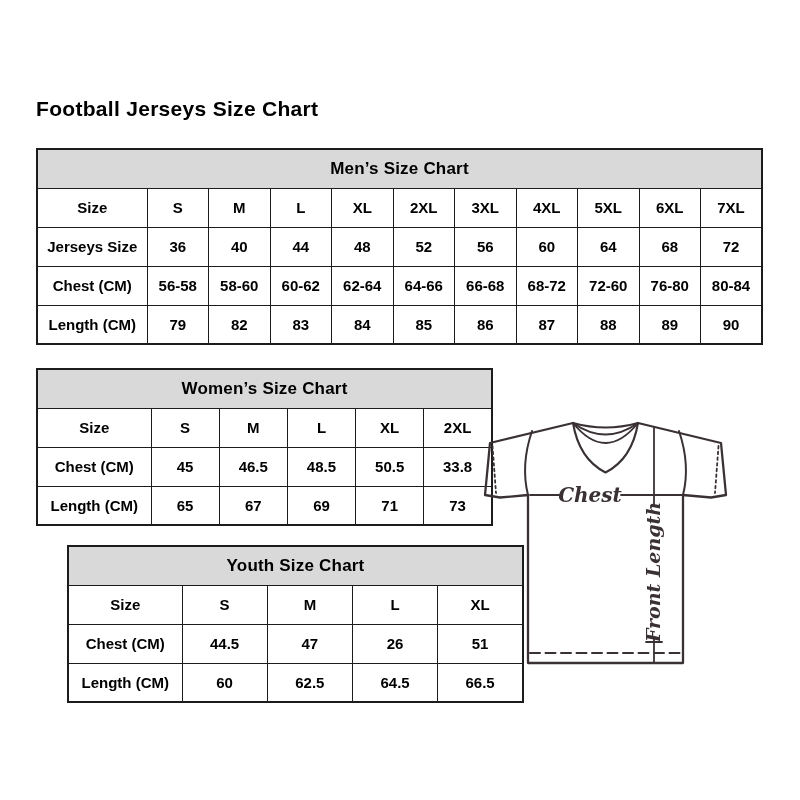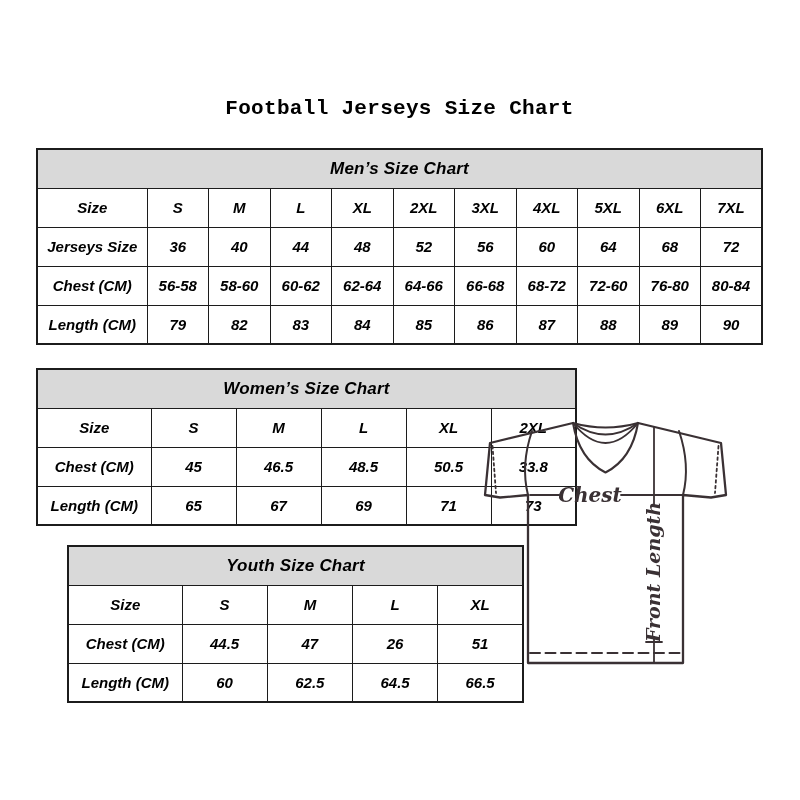--- a/index.html
+++ b/index.html
@@ -15,38 +15,37 @@
     width: 800px; height: 800px;
     background: var(--bg);
     font-family: "Liberation Sans", sans-serif;
     position: relative;
     overflow: hidden;
   }
   .page-title {
     position: absolute;
     top: 97px; left: 36px; width: 727px;
     margin: 0;
-    text-align: center;
+    text-align: left;
     font-size: 21px;
     font-weight: bold;
     color: var(--text);
     letter-spacing: 0.3px;
-    font-family: Liberation Mono, monospace;
-  }
-  .tblwrap { position: absolute; font-style: italic; }
+  }
+  .tblwrap { position: absolute; }
   #mens-wrap   { top: 148px; left: 36px; }
   #womens-wrap { top: 368px; left: 36px; }
   #youth-wrap  { top: 545px; left: 36px; margin-left: 31px; }
   table {
     border-collapse: collapse;
     table-layout: fixed;
     border: 2.5px solid var(--border);
   }
   #mens-wrap table   { width: 727px; }
-  #womens-wrap table { width: 541px; }
+  #womens-wrap table { width: 457px; }
   #youth-wrap table  { width: 457px; }
   td {
     border: 1.5px solid var(--border);
     height: 39px;
     padding: 0 2px;
     text-align: center;
     vertical-align: middle;
     font-weight: bold;
     font-size: 15px;
     color: var(--text);

